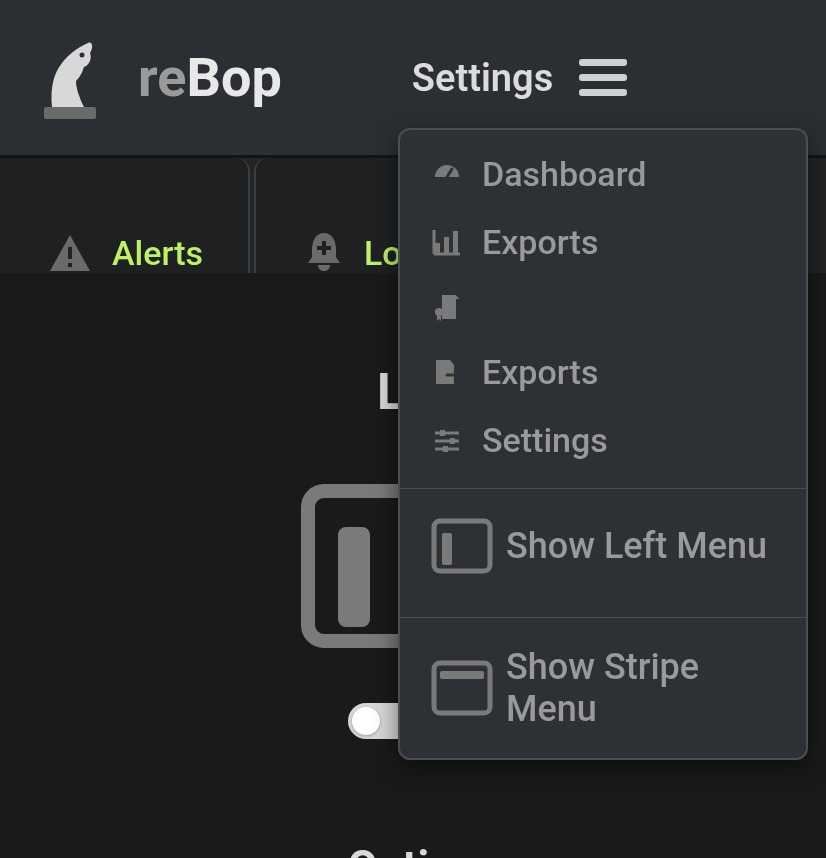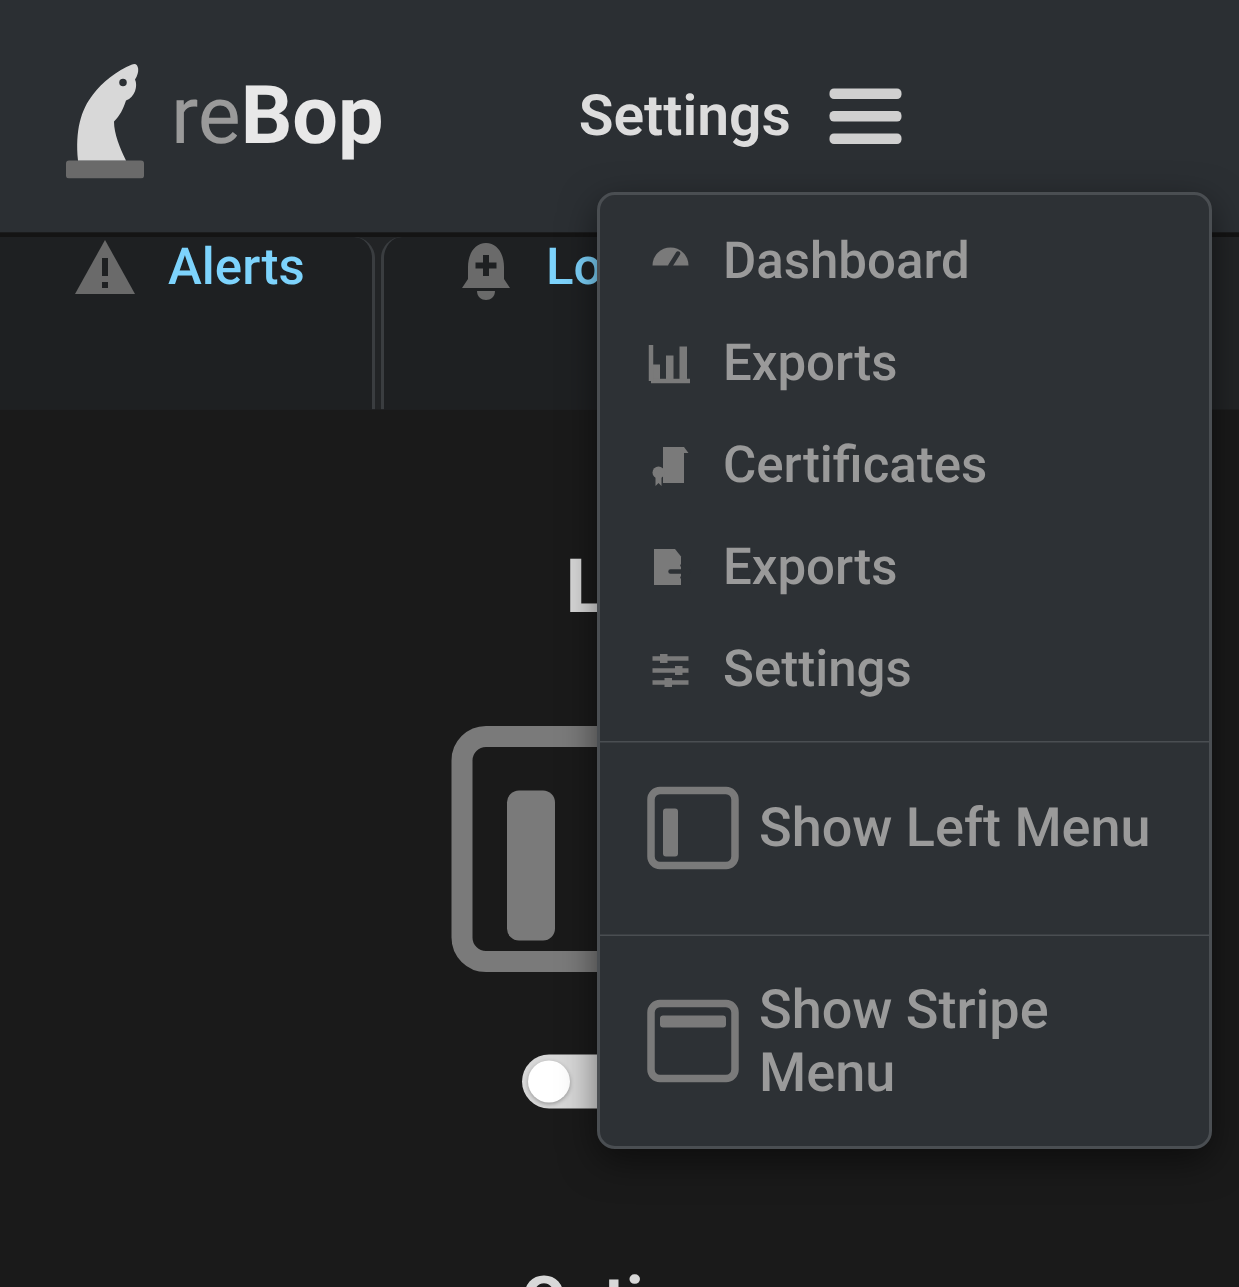--- a/index.html
+++ b/index.html
@@ -36,21 +36,22 @@
       align-items: flex-end;
       justify-content: center;
     }
     .brand {
       font-size: 54px;
       font-weight: 700;
       color: #e8e8e8;
     }
     .brand .pre {
       color: #9a9a9a;
-      font-weight: 400;
+      font-weight: 700;
+      margin-left: 24px;
     }
     .header-right {
       display: flex;
       align-items: center;
       gap: 26px;
     }
     .settings-label {
       font-size: 38px;
       font-weight: 600;
       color: #dcdcdc;
@@ -69,26 +70,26 @@
     }
     .tabs {
       background: #222426;
       height: 118px;
       display: flex;
       align-items: stretch;
       border-top: 3px solid #141414;
     }
     .tab {
       display: flex;
-      align-items: flex-start;
+      align-items: flex-end;
       gap: 20px;
       padding: 0 32px 0 48px;
       font-size: 34px;
       font-weight: 500;
-      color: #7dd3fc;
+      color: #bef264;
       border: 2px solid #3a3d40;
       border-bottom: none;
       border-top: none;
       background: #1e2022;
       border-radius: 14px 14px 0 0;
       margin-right: 4px;
       cursor: pointer;
       min-width: 250px;
     }
     .tab:first-child {
@@ -290,21 +291,20 @@
   </div>
 
   <div class="dropdown-item">
     <span class="icon-slot">
       <svg width="30" height="30" viewBox="0 0 30 30">
         <path d="M10 3 L24 3 L24 27 L10 27 Z M24 3 L27 7 L24 7 Z" fill="#7a7a7a"></path>
         <circle cx="7" cy="20" r="4" fill="#7a7a7a"></circle>
         <path d="M5 23 L5 29 L7 27 L9 29 L9 23 Z" fill="#7a7a7a"></path>
       </svg>
     </span>
-    <span class="lbl">Certificates</span>
   </div>
 
 
   <div class="dropdown-item">
     <span class="icon-slot">
       <svg width="30" height="30" viewBox="0 0 30 30">
         <path d="M4 3 L18 3 L22 8 L22 27 L4 27 Z" fill="#7a7a7a"></path>
         <path d="M15 18 L27 18 M23 14 L27 18 L23 22" stroke="#2d3135" stroke-width="3" fill="none" stroke-linecap="round"></path>
       </svg>
     </span>

